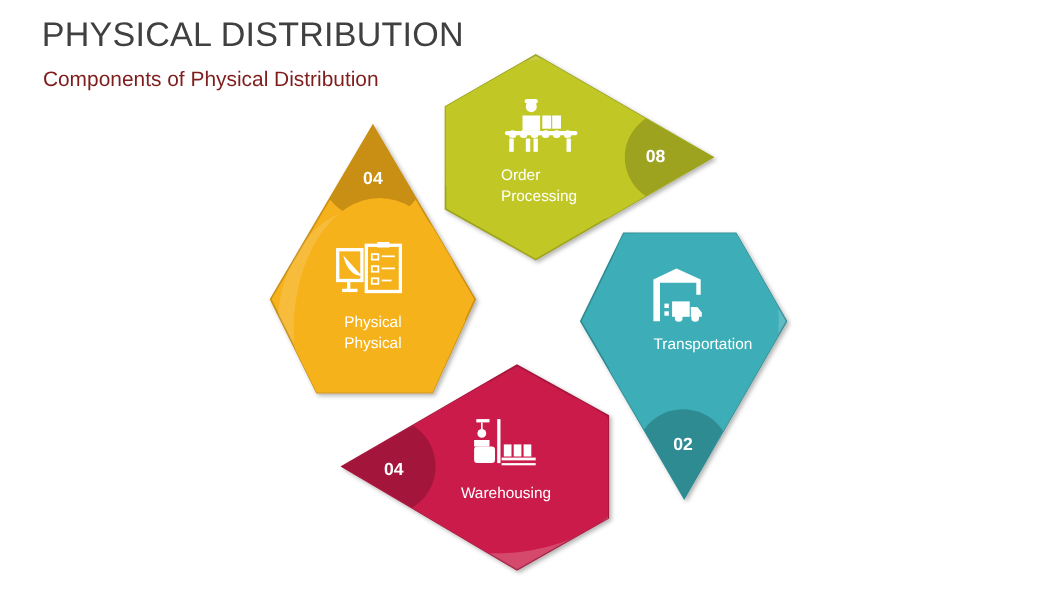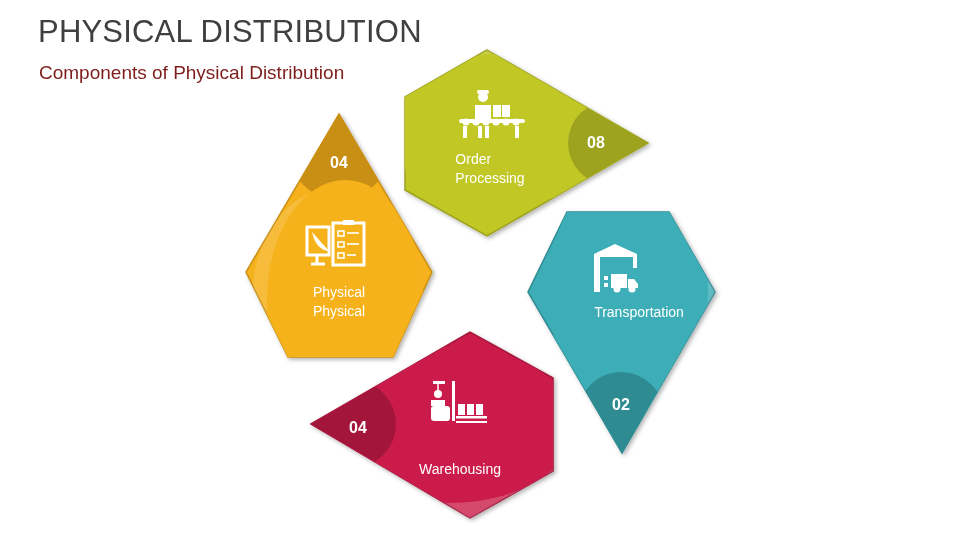--- a/index.html
+++ b/index.html
@@ -154,19 +154,19 @@
 <div class="num" style="left:358px; top:428px;">04</div>
 <div class="num" style="left:339px; top:163px;">04</div>
 
 <div class="label" style="left:490px; top:150px;">
   <div>Order</div>
   <div>Processing</div>
 </div>
 <div class="label" style="left:639px; top:303px;">
   <div>Transportation</div>
 </div>
-<div class="label" style="left:460px; top:460px;">
+<div class="label" style="left:460px; top:439px;">
   <div>Warehousing</div>
 </div>
 <div class="label" style="left:339px; top:283px;">
   <div>Physical</div>
   <div>Physical</div>
 </div>
 
 </body></html>

